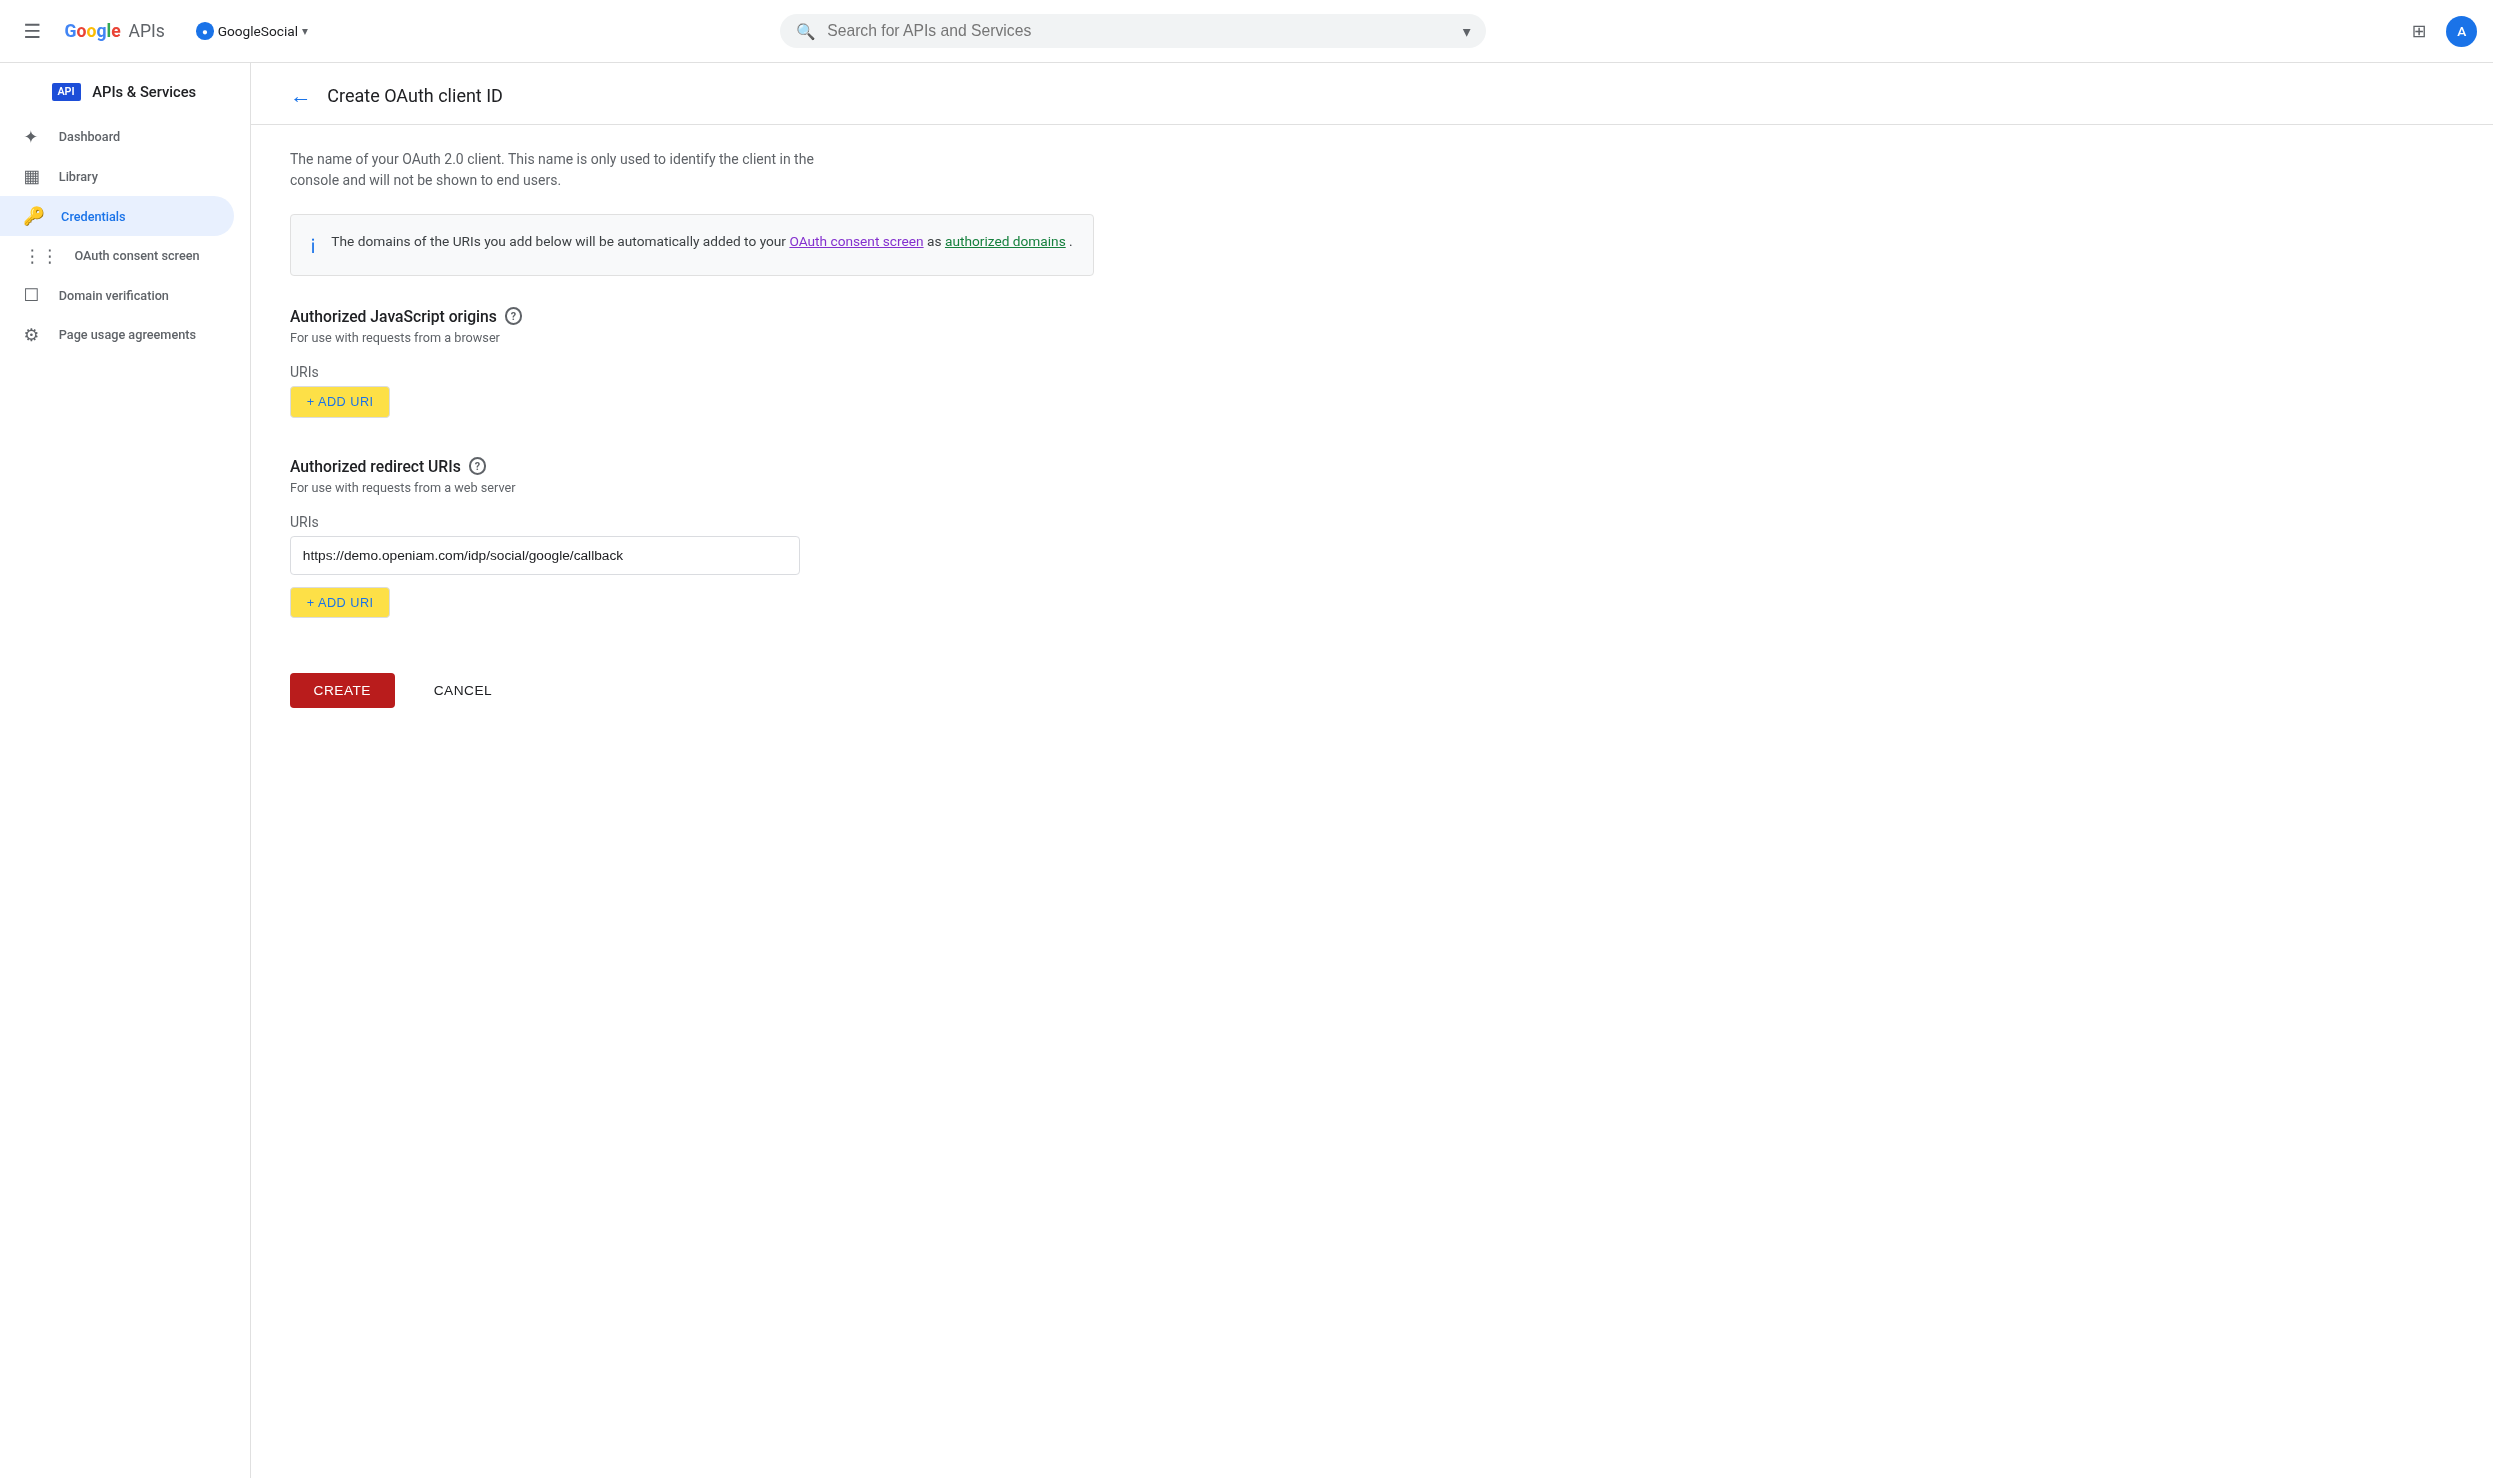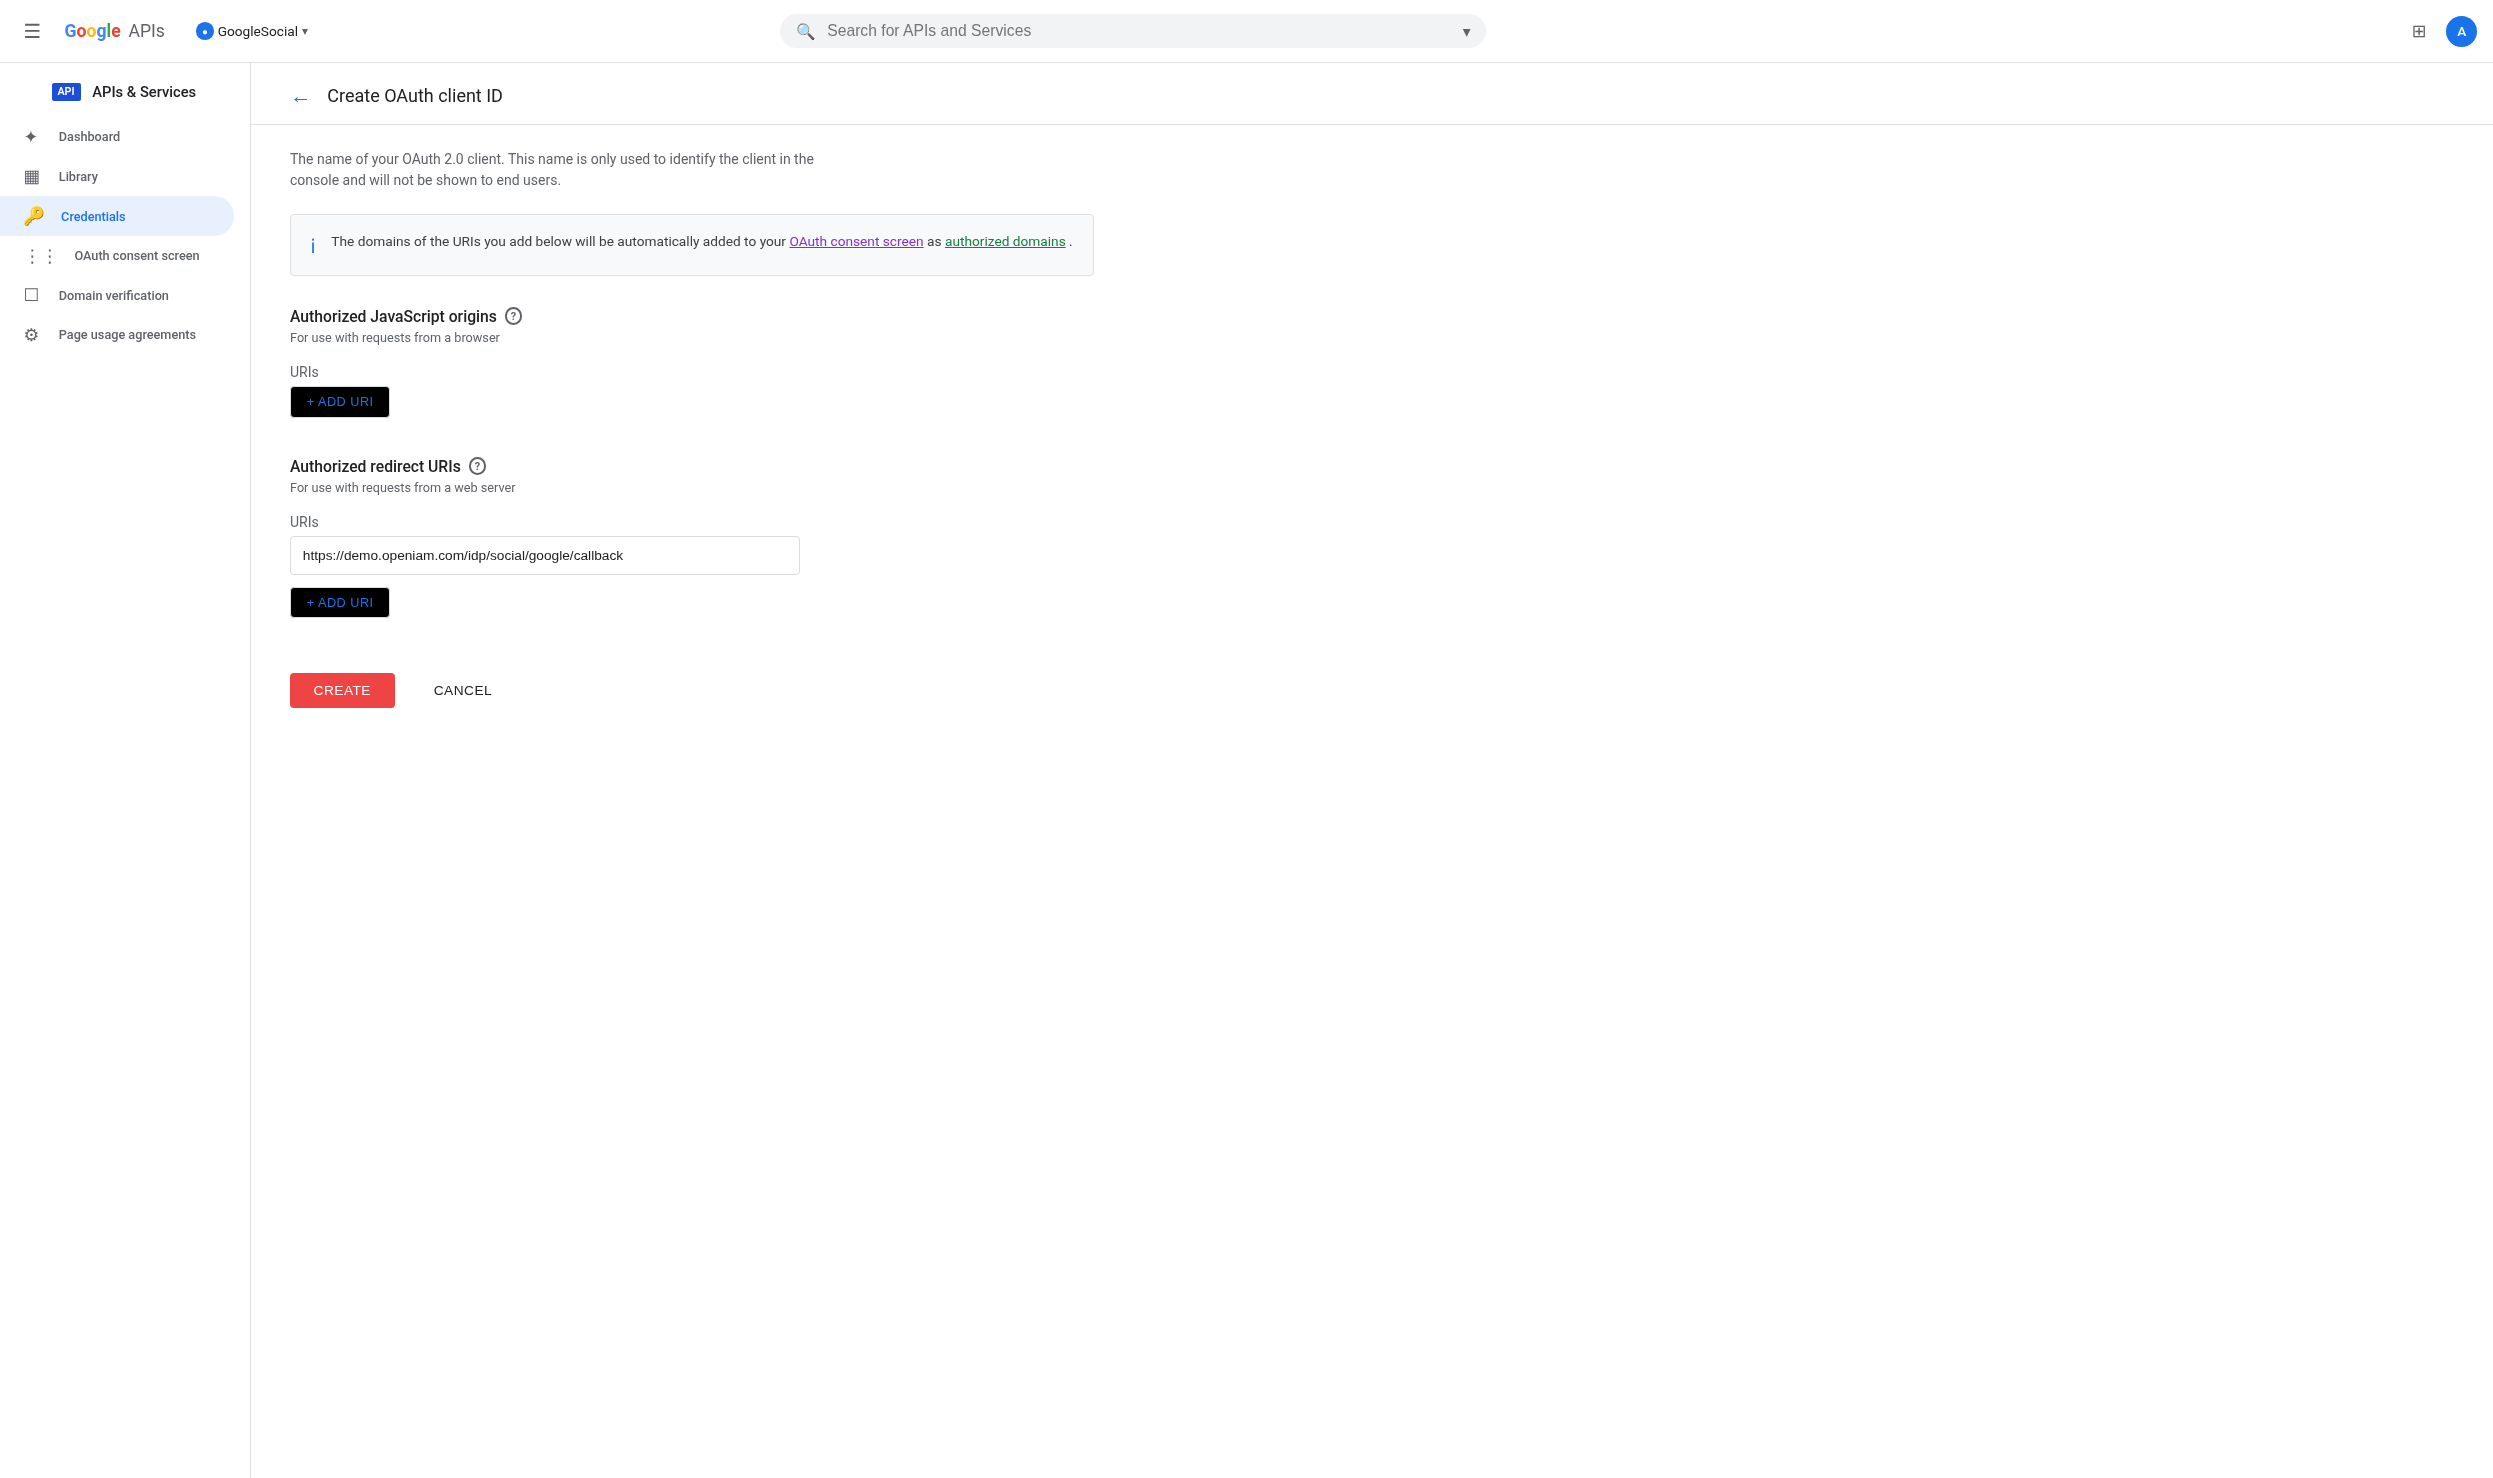--- a/index.html
+++ b/index.html
@@ -287,37 +287,37 @@
       display: block;
     }
 
     .add-uri-btn {
       display: flex;
       align-items: center;
       gap: 5.9px;
       padding: 7.8px 15.7px;
       border: 1px solid #dadce0;
       border-radius: 3.9px;
-      background: #000000;
+      background: #fde047;
       color: #1a73e8;
       font-size: 12.7px;
       font-weight: 500;
       cursor: pointer;
       letter-spacing: 0.5px;
     }
 
     .action-bar {
       display: flex;
       align-items: center;
       gap: 15.7px;
       margin-top: 15.7px;
       padding-top: 15.7px;
     }
     .btn-create {
-      background: #ef4444;
+      background: #b91c1c;
       color: white;
       border: none;
       border-radius: 3.9px;
       padding: 9.8px 23.5px;
       font-size: 13.7px;
       font-weight: 500;
       cursor: pointer;
       letter-spacing: 0.5px;
     }
     .btn-cancel {

